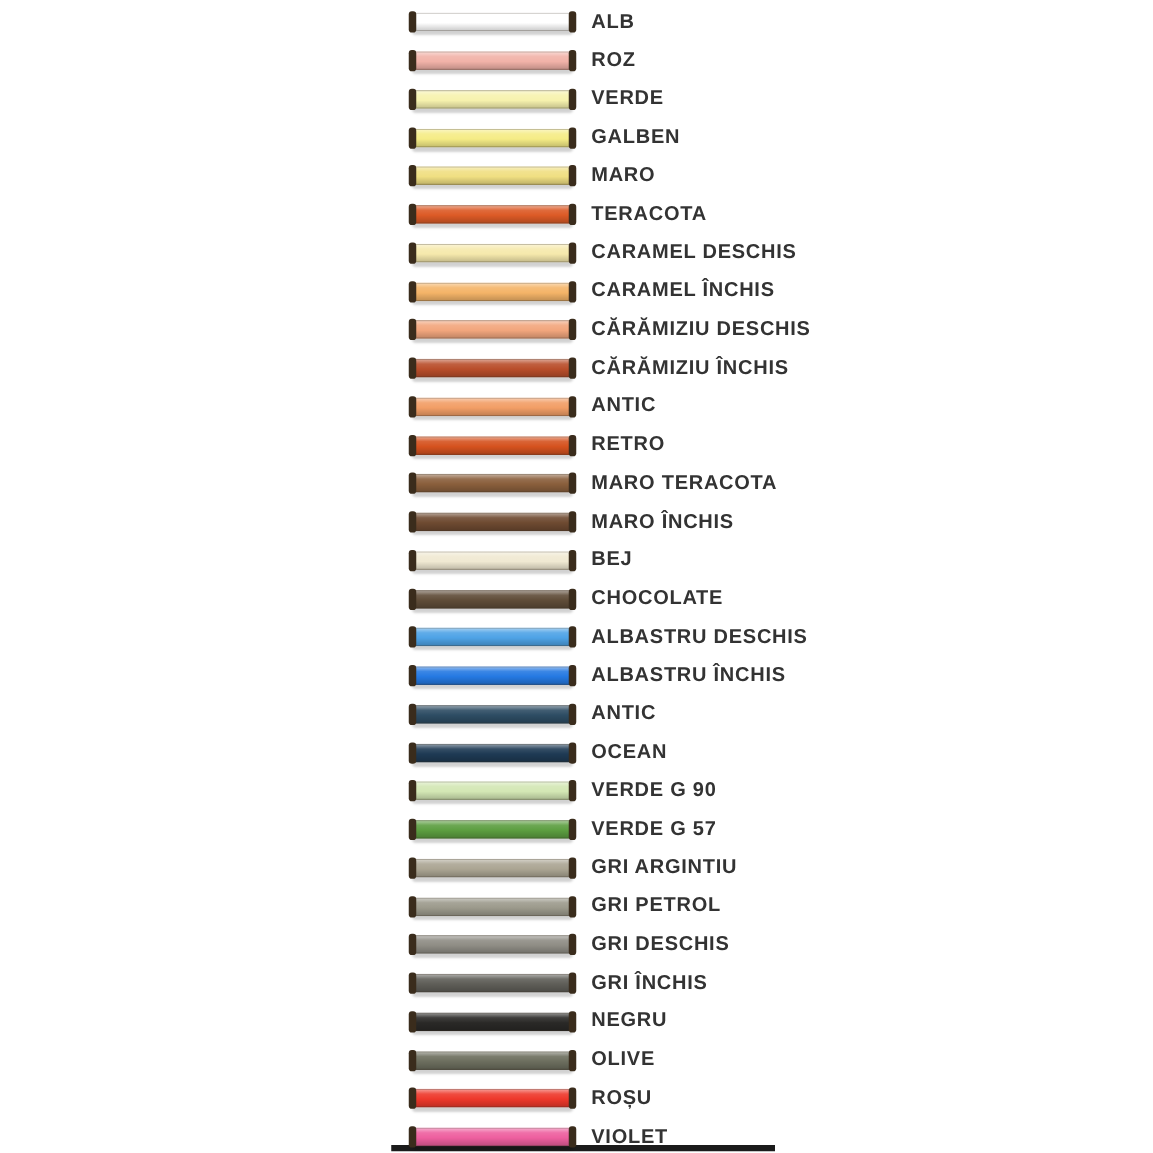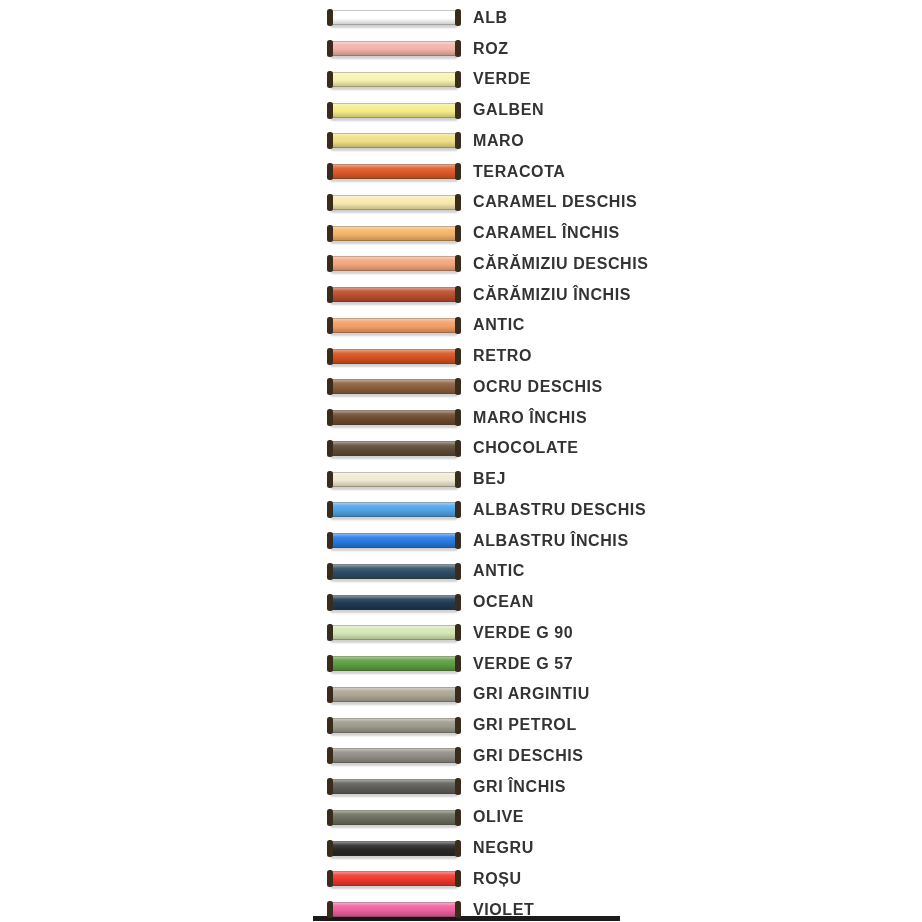--- a/index.html
+++ b/index.html
@@ -160,46 +160,46 @@
     <div class="bar">
       <span class="body" style="background-color: rgb(213, 82, 31);"></span>
     </div>
     <div class="label">RETRO</div>
   </div>
 
   <div class="row">
     <div class="bar">
       <span class="body" style="background-color: rgb(138, 95, 60);"></span>
     </div>
-    <div class="label">OCRU DESCHIS</div>
+    <div class="label">MARO TERACOTA</div>
   </div>
 
   <div class="row">
     <div class="bar">
       <span class="body" style="background-color: rgb(110, 74, 49);"></span>
     </div>
     <div class="label">MARO ÎNCHIS</div>
   </div>
 
   <div class="row">
     <div class="bar">
+      <span class="body" style="background-color: rgb(240, 233, 210);"></span>
+    </div>
+    <div class="label">BEJ</div>
+  </div>
+
+  <div class="row">
+    <div class="bar">
       <span class="body" style="background-color: rgb(95, 76, 56);"></span>
     </div>
     <div class="label">CHOCOLATE</div>
   </div>
 
   <div class="row">
     <div class="bar">
-      <span class="body" style="background-color: rgb(240, 233, 210);"></span>
-    </div>
-    <div class="label">BEJ</div>
-  </div>
-
-  <div class="row">
-    <div class="bar">
       <span class="body" style="background-color: rgb(78, 163, 230);"></span>
     </div>
     <div class="label">ALBASTRU DESCHIS</div>
   </div>
 
   <div class="row">
     <div class="bar">
       <span class="body" style="background-color: rgb(37, 121, 226);"></span>
     </div>
     <div class="label">ALBASTRU ÎNCHIS</div>
@@ -256,34 +256,34 @@
 
   <div class="row">
     <div class="bar">
       <span class="body" style="background-color: rgb(95, 94, 88);"></span>
     </div>
     <div class="label">GRI ÎNCHIS</div>
   </div>
 
   <div class="row">
     <div class="bar">
+      <span class="body" style="background-color: rgb(42, 41, 39);"></span>
+    </div>
+    <div class="label">NEGRU</div>
+  </div>
+
+  <div class="row">
+    <div class="bar">
       <span class="body" style="background-color: rgb(108, 110, 94);"></span>
     </div>
     <div class="label">OLIVE</div>
   </div>
 
   <div class="row">
     <div class="bar">
-      <span class="body" style="background-color: rgb(42, 41, 39);"></span>
-    </div>
-    <div class="label">NEGRU</div>
-  </div>
-
-  <div class="row">
-    <div class="bar">
       <span class="body" style="background-color: rgb(238, 56, 43);"></span>
     </div>
     <div class="label">ROȘU</div>
   </div>
 
   <div class="row">
     <div class="bar">
       <span class="body" style="background-color: rgb(238, 95, 159);"></span>
     </div>
     <div class="label">VIOLET</div>

